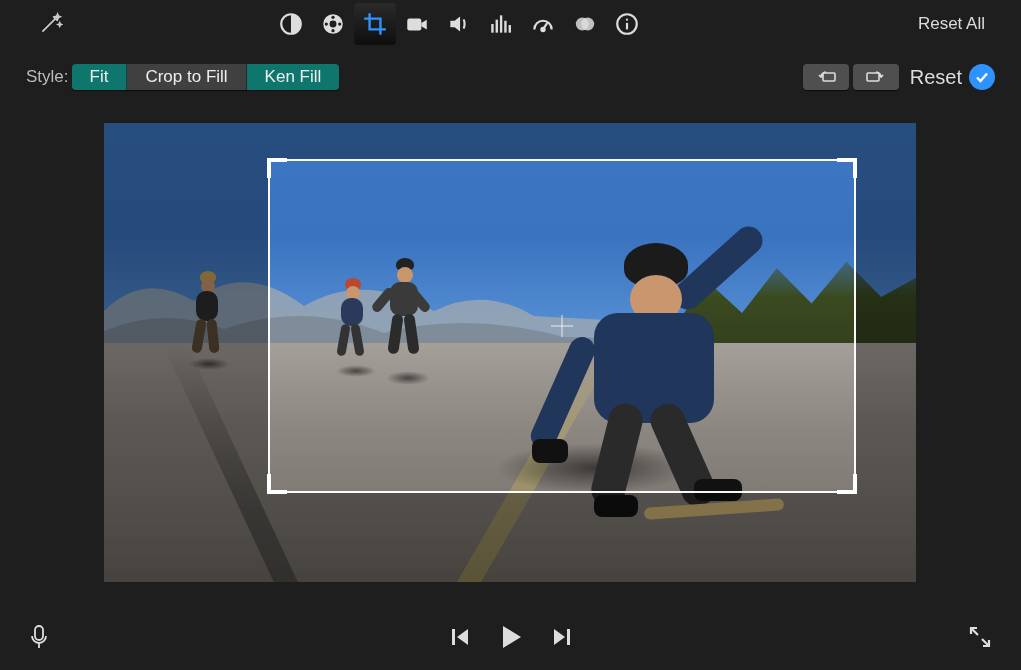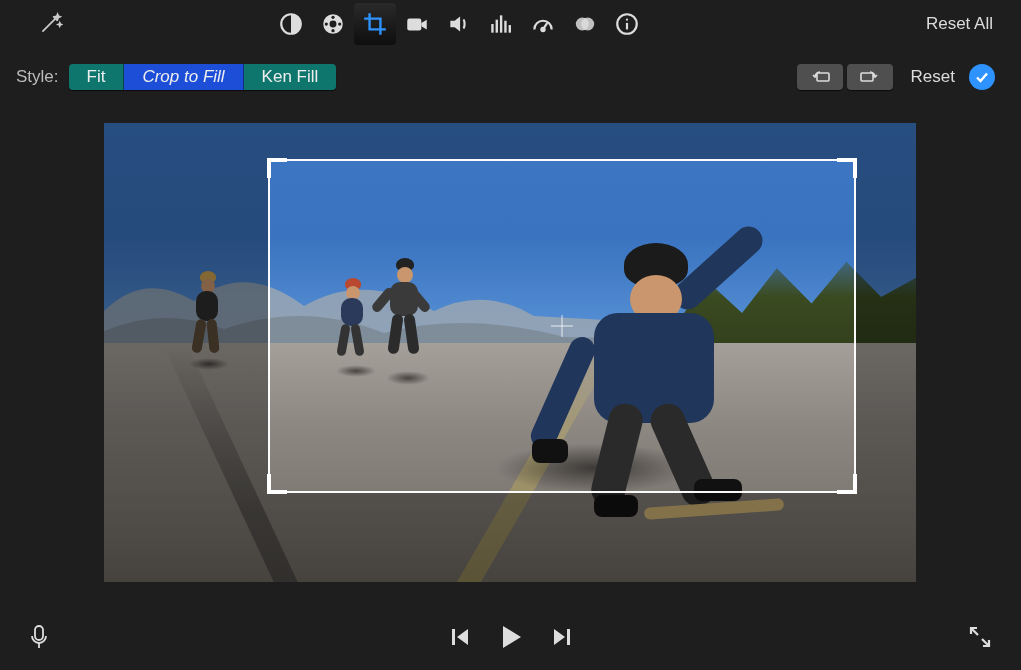--- a/index.html
+++ b/index.html
@@ -11,21 +11,21 @@
       height: 670px;
       overflow: hidden;
       position: relative;
     }
 
     
     .top-toolbar {
       display: flex;
       align-items: center;
       height: 48px;
-      padding: 0 18px 0 0;
+      padding: 0 26px 0 0;
     }
     .magic-wand-wrap {
       width: 100px;
       display: flex;
       justify-content: center;
     }
     .tool-icons {
       display: flex;
       align-items: center;
       gap: 0;
@@ -48,51 +48,51 @@
     .reset-all {
       color: #dcdcdc;
       font-size: 17px;
       margin-right: 10px;
     }
 
     
     .style-row {
       display: flex;
       align-items: center;
-      padding: 10px 26px 0 16px;
+      padding: 10px 26px 0 26px;
       height: 48px;
-      gap: 8px;
+      gap: 1px;
     }
     .style-label { color: #bbb; font-size: 17px; margin-right: 2px; }
     .segmented {
       display: flex;
       border-radius: 4px;
       overflow: hidden;
       box-shadow: 0 1px 1px rgba(0,0,0,.6);
     }
     .seg-btn {
       background: #0f766e;
       color: #eee;
       font-size: 17px;
       padding: 3px 18px;
       border: none;
       border-right: 1px solid rgba(0,0,0,0.4);
       text-align: center;
     }
     .seg-btn:last-child { border-right: none; }
-    .seg-btn.active { background: #1d4ed8; color: #eee; font-style: italic; }
+    .seg-btn.active { background: #404040; color: #eee; }
     .rotate-btns { display: flex; gap: 4px; }
     .rot-btn {
       width: 46px; height: 26px;
       background: #4f4f50;
       border-radius: 4px;
       display: flex; align-items: center; justify-content: center;
       box-shadow: 0 1px 1px rgba(0,0,0,.6);
     }
-    .reset-text { color: #dcdcdc; font-size: 17px; margin: 0 6px 0 10px; }
+    .reset-text { color: #dcdcdc; font-size: 20px; margin: 0 6px 0 10px; }
     .check-circle {
       width: 26px; height: 26px; border-radius: 50%;
       background: #2e93ff;
       display: flex; align-items: center; justify-content: center;
     }
 
     
     .preview-wrap {
       position: absolute;
       left: 104px;

